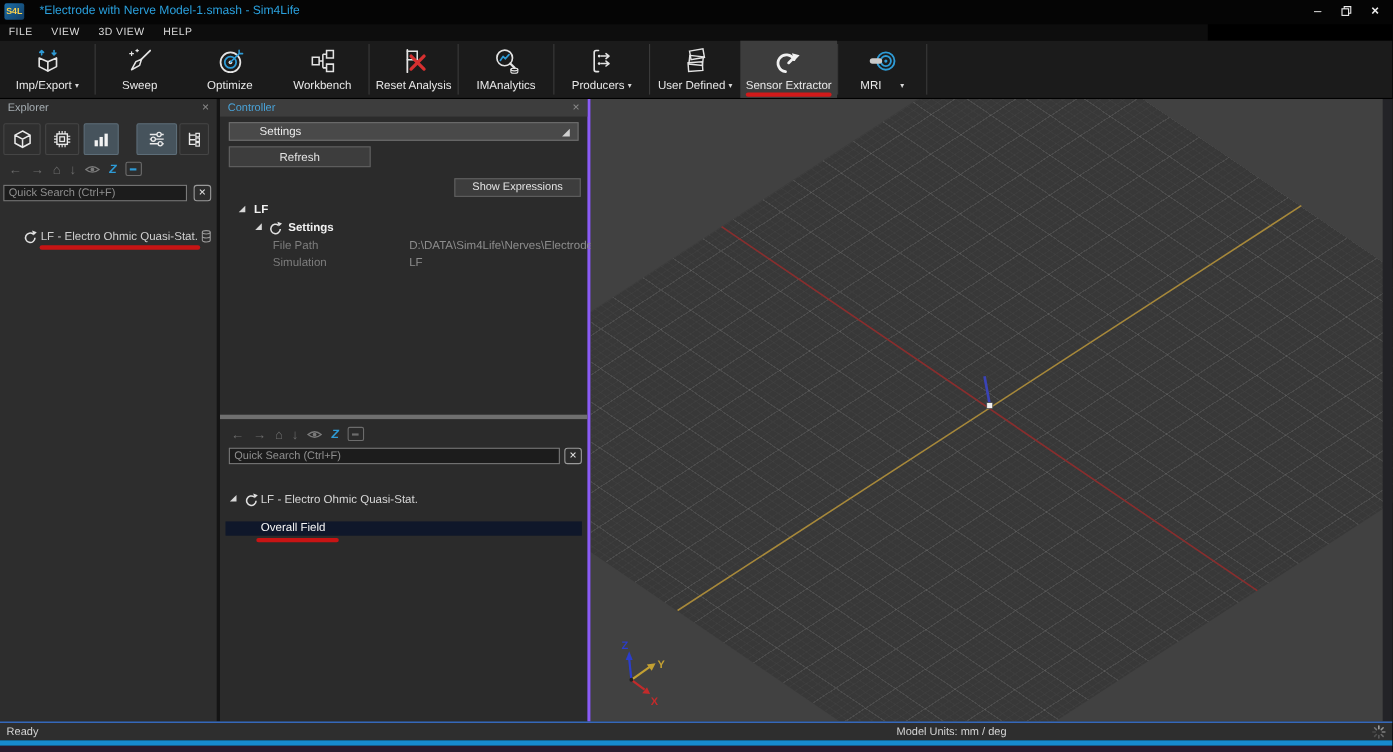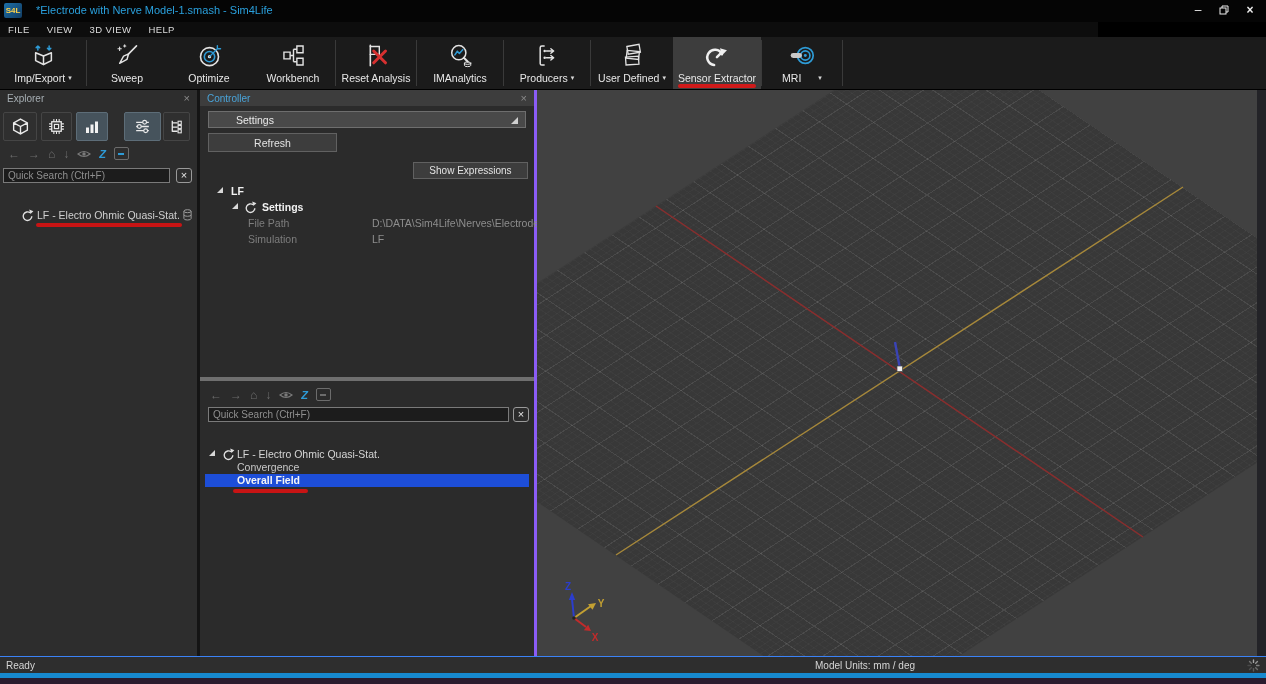--- a/index.html
+++ b/index.html
@@ -47,21 +47,21 @@
   
   #controller{left:200px;top:0;width:334px;height:566px;background:#2b2b2b;border-right:3px solid #8b5cf6;}
   #controller .panel-title{background:#3d3d3d;color:#4aa3d8;}
   .cbtn{position:absolute;background:#3d3d3d;border:1px solid #616161;color:#e3e3e3;display:flex;align-items:center;justify-content:center;box-sizing:border-box;}
   #settings-bar{top:21px;left:8px;width:318px;height:17px;background:#494949;border:1px solid #6e6e6e;display:flex;align-items:center;box-sizing:border-box;}
   #settings-bar span{color:#eaeaea;font-size:10.5px;margin-left:27px;}
   .corner-tri{position:absolute;right:7px;top:5px;width:0;height:0;border-right:7px solid #d0d0d0;border-top:7px solid transparent;}
   .prop-name{color:#7d7d7d;font-size:10.5px;}
   .prop-val{color:#8d8d8d;font-size:10.5px;position:absolute;left:172px;top:0;white-space:nowrap;}
   #splitter{top:287px;left:0;width:334px;height:4px;background:#6f6f6f;}
-  .selrow{background:#1d4ed8;font-weight:bold;}
+  .selrow{background:#0f172a;}
   
   #viewport{left:537px;top:0;width:729px;height:566px;background:#414141;overflow:hidden;}
   #plane{position:absolute;left:0;top:0;width:729px;height:566px;background-color:#383838;
     background-image:
       repeating-linear-gradient(34.2deg, rgba(255,255,255,0.07) 0px, rgba(255,255,255,0.07) 1px, transparent 1px, transparent 30px),
       repeating-linear-gradient(147deg, rgba(255,255,255,0.07) 0px, rgba(255,255,255,0.07) 1px, transparent 1px, transparent 30px),
       repeating-linear-gradient(34.2deg, rgba(255,255,255,0.02) 0px, rgba(255,255,255,0.02) 1px, transparent 1px, transparent 6px),
       repeating-linear-gradient(147deg, rgba(255,255,255,0.02) 0px, rgba(255,255,255,0.02) 1px, transparent 1px, transparent 6px);
     clip-path:polygon(-164px 300px, 402px -68px, 889px 263px, 322px 631px);}
   #vp-edge{right:0;top:0;width:9px;height:566px;background:#232327;}
@@ -373,23 +373,20 @@
     <input class="searchbox abs" style="left: 8px; top: 317px; width: 301px;" placeholder="Quick Search (Ctrl+F)">
     <div class="xbtn abs" style="left:313px;top:317px;"><span>×</span></div>
 
     <div class="abs" style="left:0;top:358px;width:334px;height:14px;">
       <div class="expander abs" style="left:9px;top:2px;"></div>
       <svg class="abs" style="left:22px;top:0px;" width="13" height="13" viewBox="0 0 13 13">
         <path d="M10.8 7.2 a4.3 4.3 0 1 1 -1.6 -3.4" fill="none" stroke="#e0e0e0" stroke-width="1.4"></path>
         <polygon points="8.2,0.6 12.4,2.2 9.4,5" fill="#e0e0e0"></polygon>
       </svg>
       <span class="tree-label abs" style="left:37px;top:0;color:#d5d5d5;">LF - Electro Ohmic Quasi-Stat.</span>
-    </div>
-    <div class="abs" style="left:0;top:371px;width:334px;height:13px;">
-      <span class="tree-label abs" style="left:37px;top:0;color:#c8c8c8;">Convergence</span>
     </div>
     <div class="selrow abs" style="left:5px;top:384px;width:324px;height:13px;">
       <span class="tree-label abs" style="left:32px;top:0;color:#f5f5f5;">Overall Field</span>
     </div>
     <div class="annot abs" style="left:33px;top:399px;width:75px;"></div>
   </div>
 
   <div id="viewport" class="abs">
     <div id="plane"></div>
     <svg class="abs" style="left:0;top:0;" width="729" height="566" viewBox="0 0 729 566">

